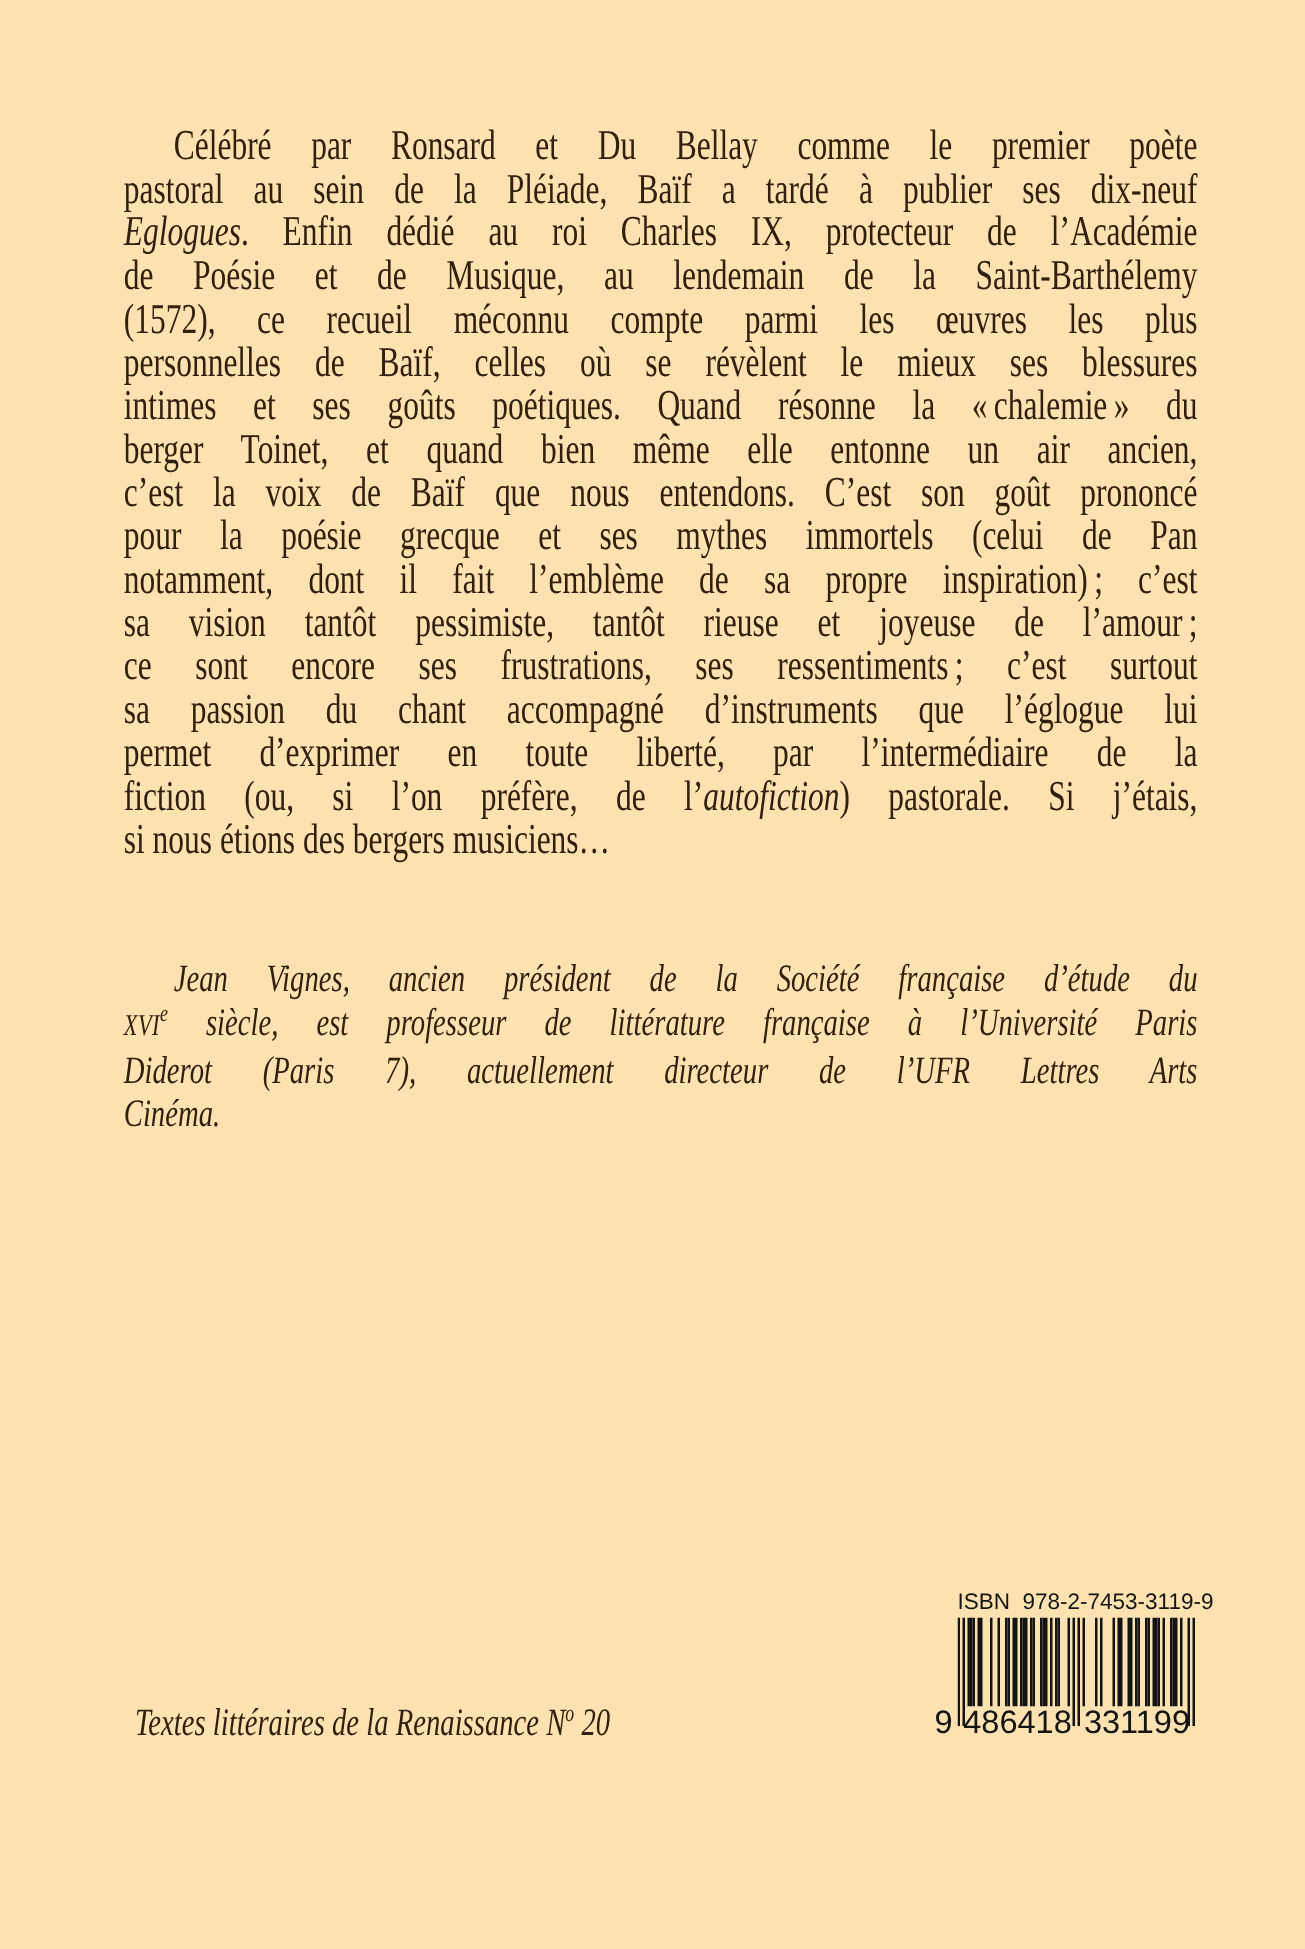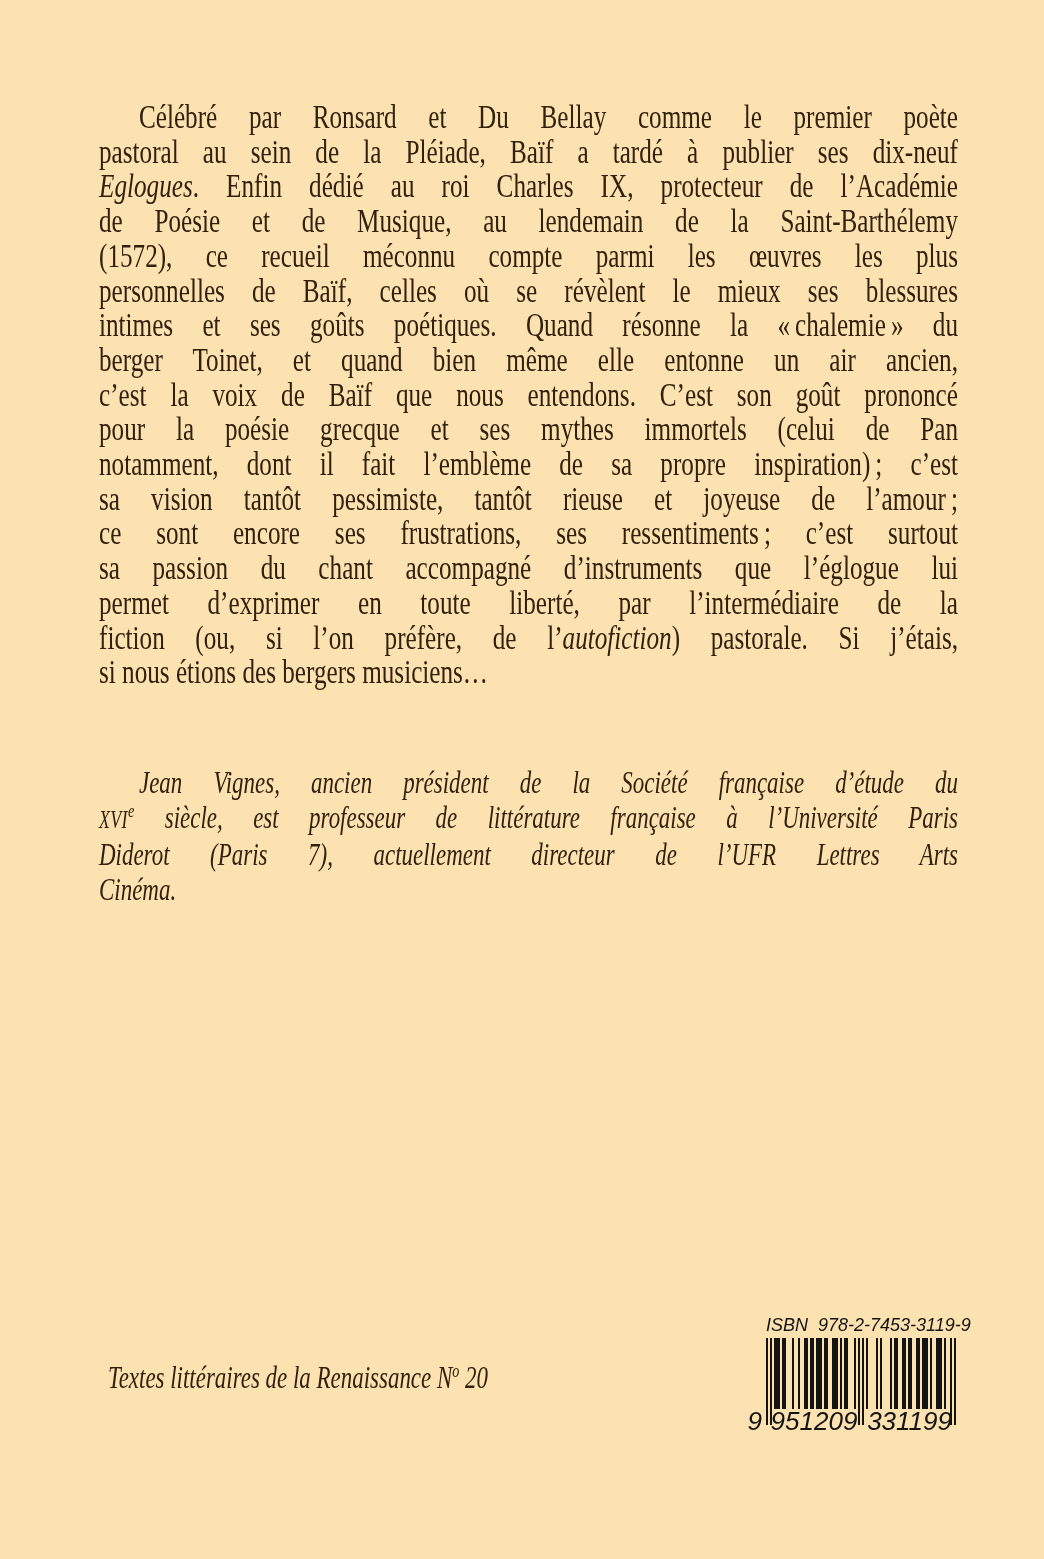--- a/index.html
+++ b/index.html
@@ -25,22 +25,22 @@
   .sc{font-size:0.78em;letter-spacing:0.5px;}
   .sup{font-size:0.62em;vertical-align:super;line-height:0;}
   .series{
     position:absolute;left:108px;top:1360px;
     font-style:italic;font-size:31px;line-height:35px;
     transform:scaleX(0.74);transform-origin:0 0;white-space:nowrap;
   }
   .series .line{text-align:left;text-align-last:left;}
   
   .barcode-block{
-    position:absolute;left:745px;top:1315px;width:215px;height:125px;
-    font-family:"Liberation Sans", sans-serif;color:#141414;font-style:italic;
+    position:absolute;left:745px;top:1271px;width:215px;height:125px;
+    font-family:"Liberation Sans", sans-serif;color:#141414;
   }
   .isbn-label{
     position:absolute;left:21px;top:0;width:190px;
     text-align:center;font-size:18px;white-space:pre;
   }
   .bars{position:absolute;left:21px;top:23px;width:190px;height:87px;}
   .bc-d{position:absolute;top:91px;font-size:26px;}
   .bc-9{left:0;width:17px;text-align:right;}
   .bc-g1{left:25px;width:88px;text-align:center;}
   .bc-g2{left:119px;width:88px;text-align:right;}
@@ -128,17 +128,17 @@
           <rect x="160" y="0" width="2" height="71" fill="#141414"></rect>
           <rect x="164" y="0" width="2" height="71" fill="#141414"></rect>
           <rect x="170" y="0" width="2" height="71" fill="#141414"></rect>
           <rect x="172" y="0" width="2" height="71" fill="#141414"></rect>
           <rect x="174" y="0" width="2" height="71" fill="#141414"></rect>
           <rect x="178" y="0" width="2" height="71" fill="#141414"></rect>
           <rect x="184" y="0" width="2" height="87" fill="#141414"></rect>
           <rect x="188" y="0" width="2" height="87" fill="#141414"></rect>
         </svg></div>
     <div class="bc-d bc-9">9</div>
-    <div class="bc-d bc-g1">951209</div>
+    <div class="bc-d bc-g1">486418</div>
     <div class="bc-d bc-g2">331199</div>
   </div>
 
 </div>
 
 </body></html>

